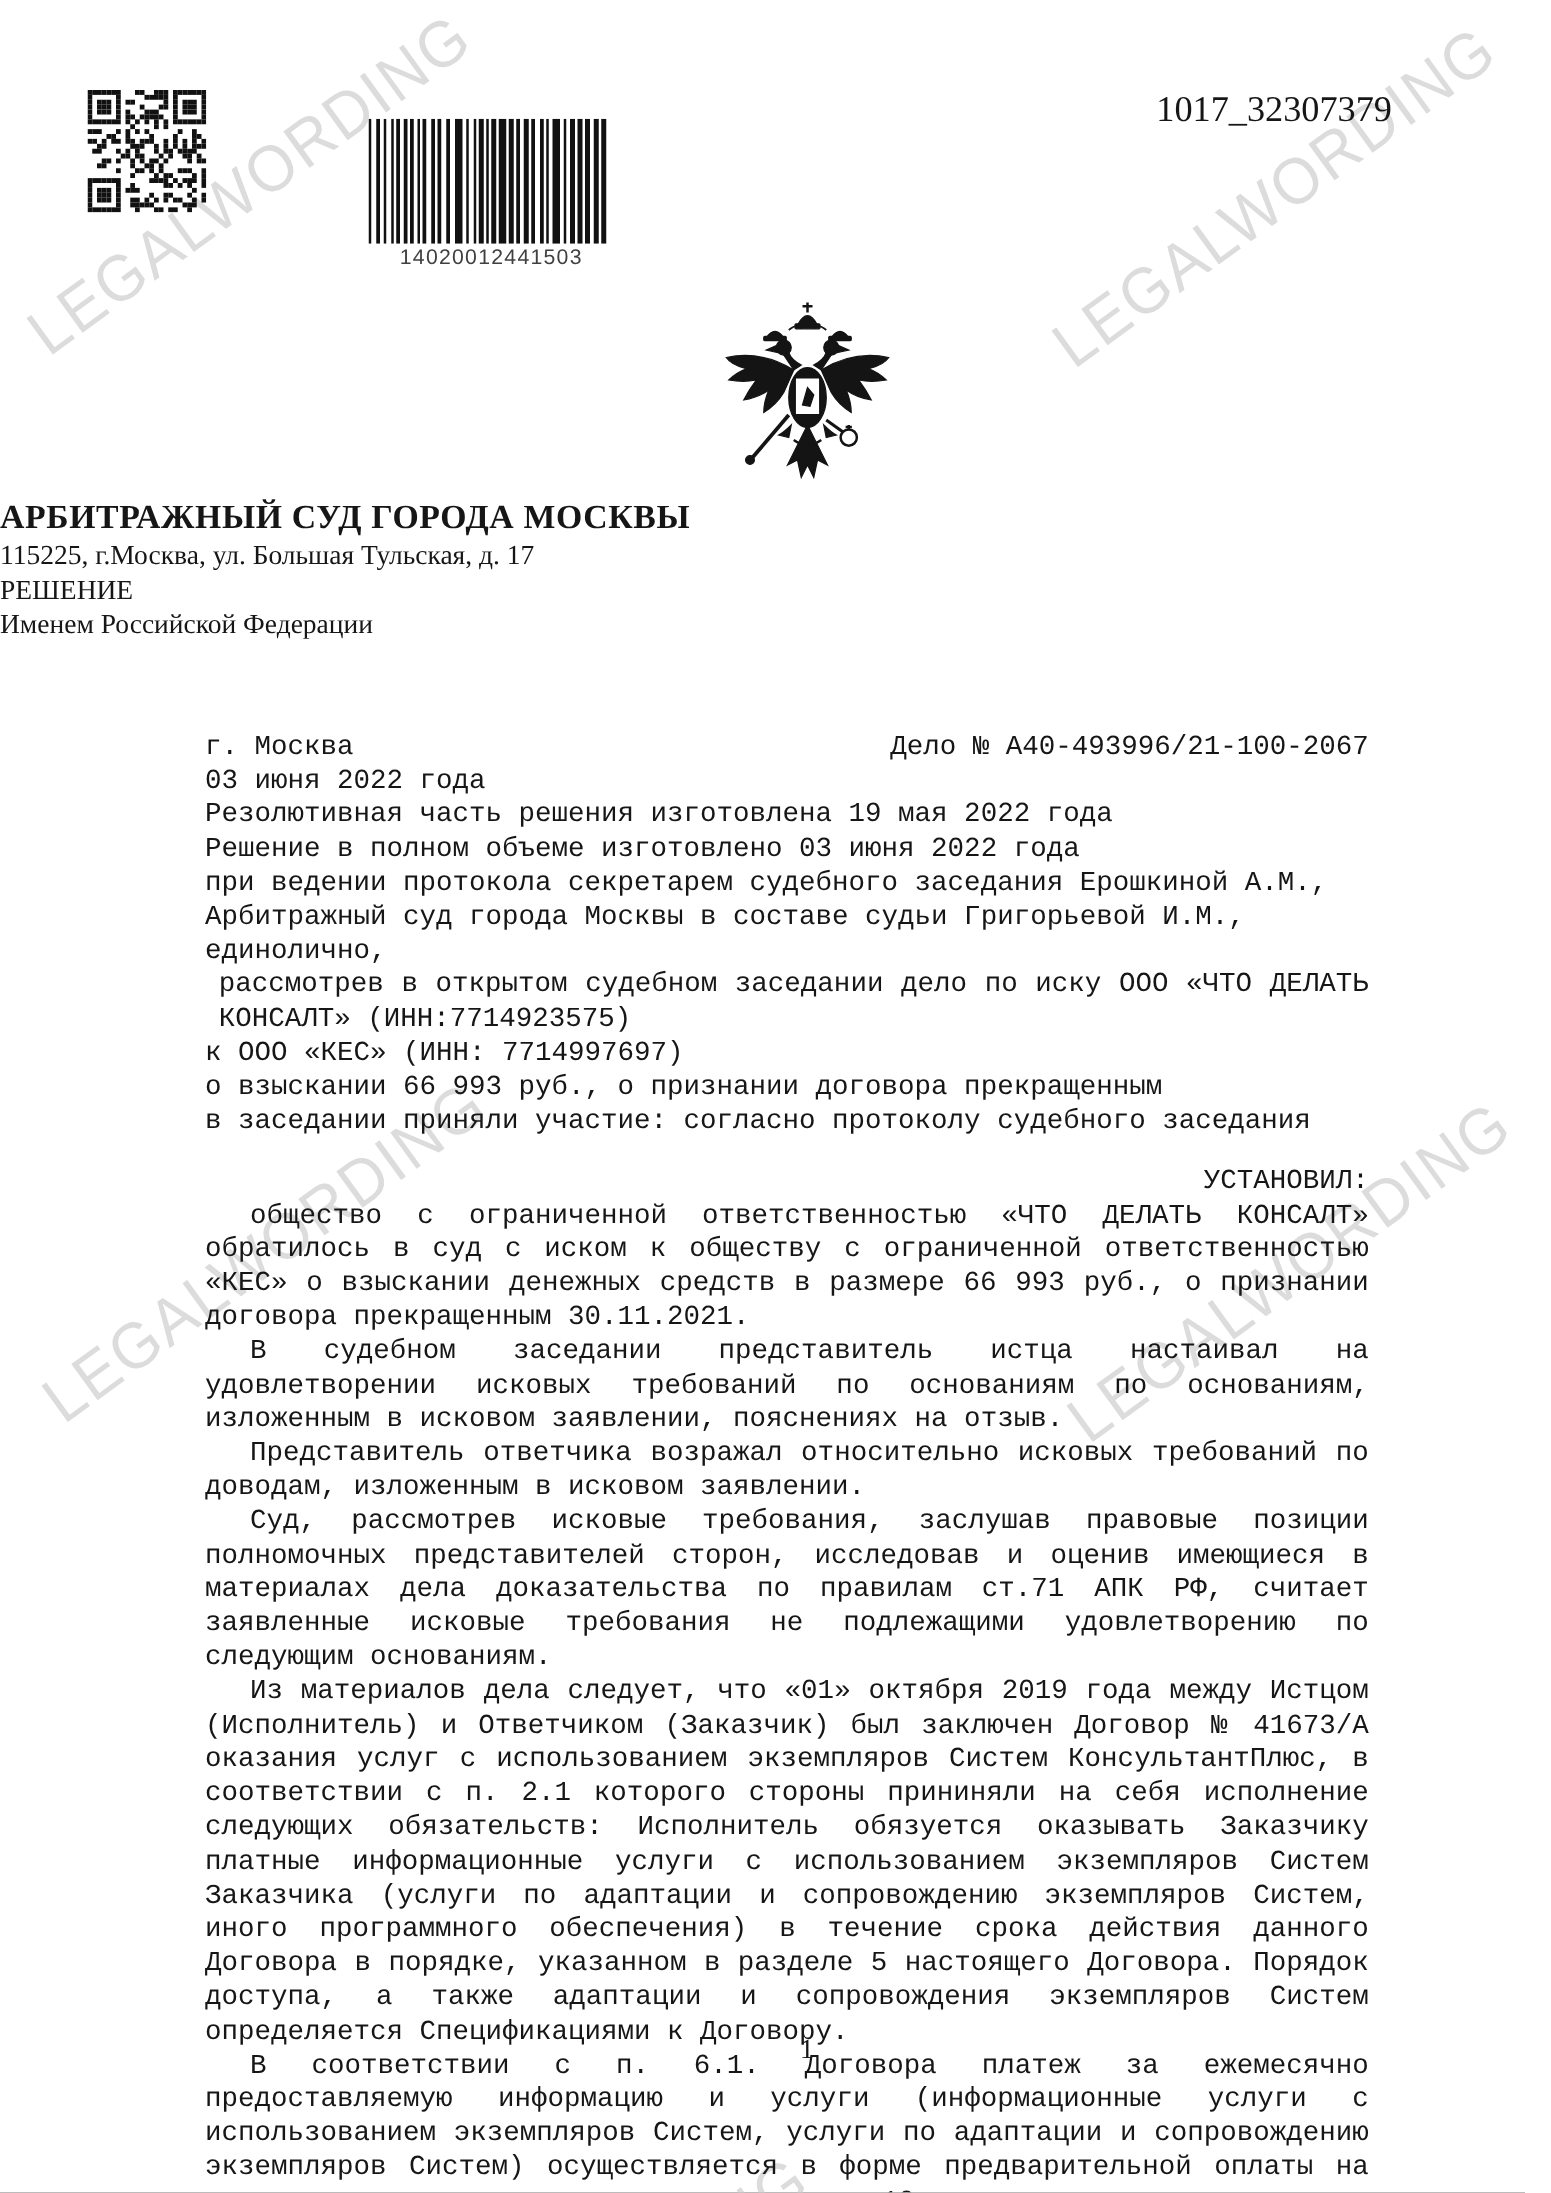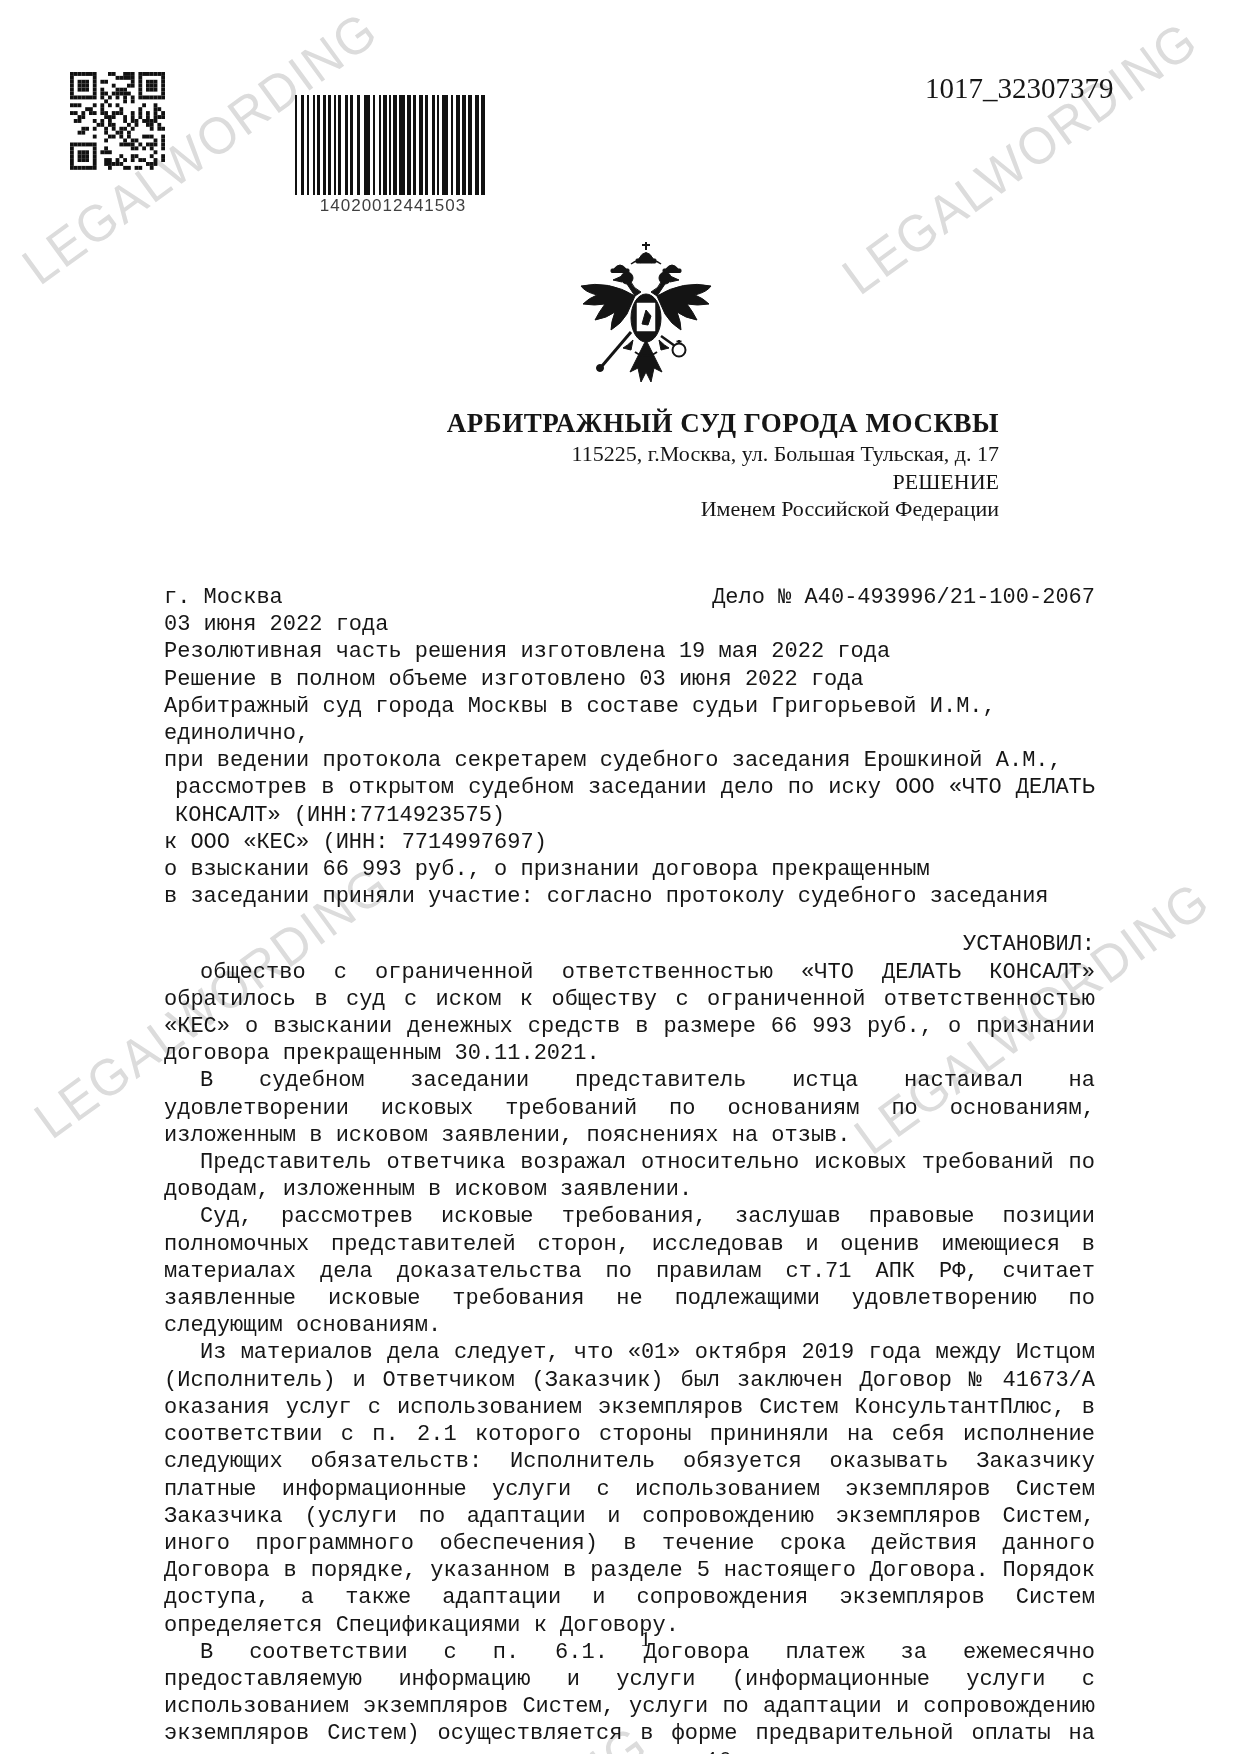--- a/index.html
+++ b/index.html
@@ -18,21 +18,21 @@
     user-select:none;pointer-events:none;
   }
   
   .qr{position:absolute;left:70px;top:72px;width:95px;height:98px;}
   .bc{position:absolute;left:293px;top:95px;width:200px;text-align:center;}
   .bc svg{display:block;}
   .bc-num{font-family:"Liberation Sans",sans-serif;font-size:17px;letter-spacing:1px;color:#404040;margin-top:1px;}
   .docnum{position:absolute;left:925px;top:72px;font-size:29px;}
   .emblem{position:absolute;left:575px;top:240px;width:142px;height:160px;}
   
-  .head{position:absolute;left:0;top:407px;width:999px;text-align:right;font-size:22px;line-height:27.5px;}
+  .head{position:absolute;left:0;top:397px;width:999px;text-align:left;font-size:22px;line-height:27.5px;}
   .head .title{font-size:27px;font-weight:bold;letter-spacing:.5px;line-height:33px;}
   
   .flow{position:absolute;left:164px;top:584px;width:931px;font-size:22px;line-height:27.2px;font-family:Liberation Mono, monospace;}
   .row1{display:flex;justify-content:space-between;}
   .just{text-align:justify;margin-left:11px;}
   .heading{text-align:right;margin-top:21px;}
   .para{text-align:justify;text-indent:36px;}
   .pagenum{position:absolute;left:640px;top:1626px;font-size:22px;}
 </style>
 </head>
@@ -410,22 +410,22 @@
   </div>
 
   <div class="flow">
     <div class="row1">
       <span>г. Москва</span>
       <span>Дело № А40-493996/21-100-2067</span>
     </div>
     <div>03 июня  2022 года</div>
     <div>Резолютивная часть решения изготовлена 19 мая 2022 года</div>
     <div>Решение в полном объеме изготовлено 03 июня 2022 года</div>
+    <div>при ведении протокола секретарем судебного заседания Ерошкиной А.М.,</div>
     <div>Арбитражный суд города Москвы в составе судьи Григорьевой И.М., единолично,</div>
-    <div>при ведении протокола секретарем судебного заседания Ерошкиной А.М.,</div>
     <div class="just">рассмотрев в открытом судебном заседании дело по иску ООО «ЧТО ДЕЛАТЬ КОНСАЛТ» (ИНН:7714923575)</div>
     <div>к ООО «КЕС» (ИНН: 7714997697)</div>
     <div>о взыскании 66 993 руб., о признании договора прекращенным</div>
     <div>в заседании приняли участие: согласно протоколу судебного заседания</div>
 
     <div class="heading">УСТАНОВИЛ:</div>
 
     <div class="para">общество с ограниченной ответственностью «ЧТО ДЕЛАТЬ КОНСАЛТ» обратилось в суд с иском к обществу с ограниченной ответственностью «КЕС» о взыскании денежных средств в размере 66 993 руб., о признании договора прекращенным 30.11.2021.</div>
     <div class="para">В судебном заседании представитель истца настаивал на удовлетворении исковых требований по основаниям по основаниям, изложенным в исковом заявлении, пояснениях на отзыв.</div>
     <div class="para">Представитель ответчика возражал относительно исковых требований по доводам, изложенным в исковом заявлении.</div>

